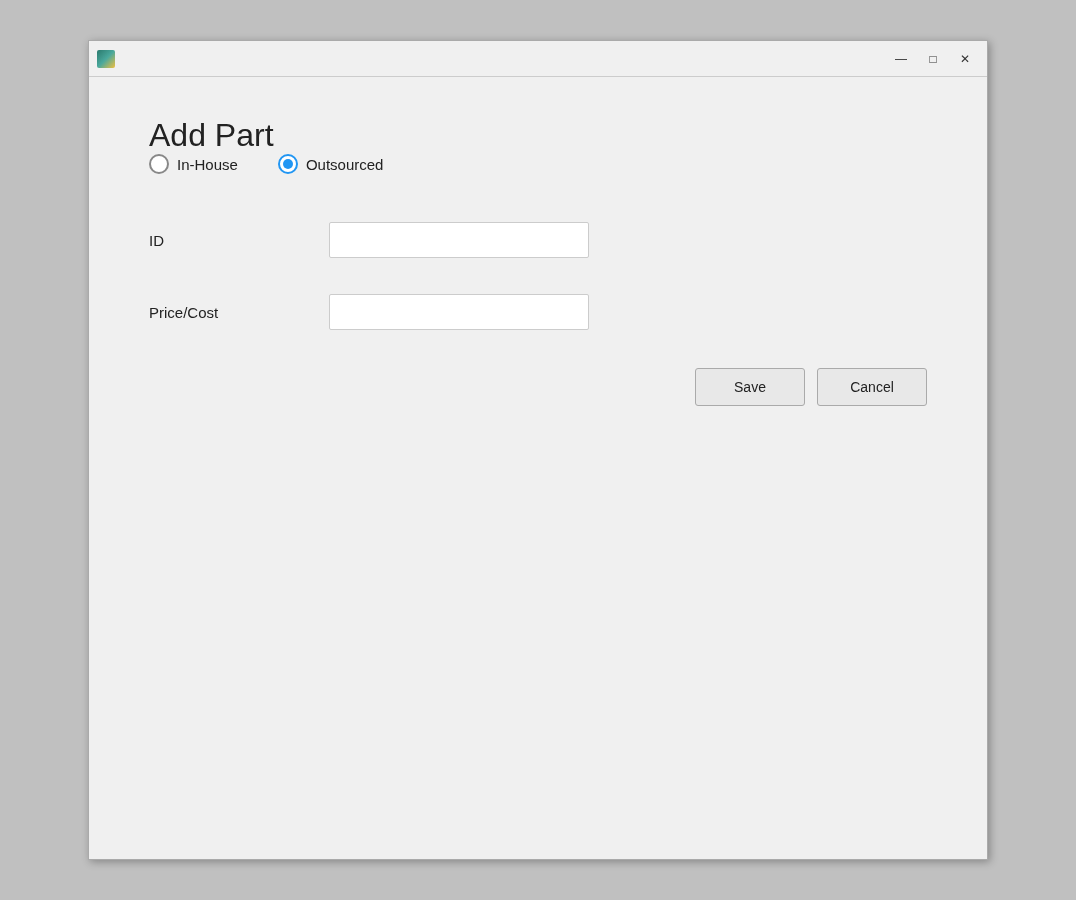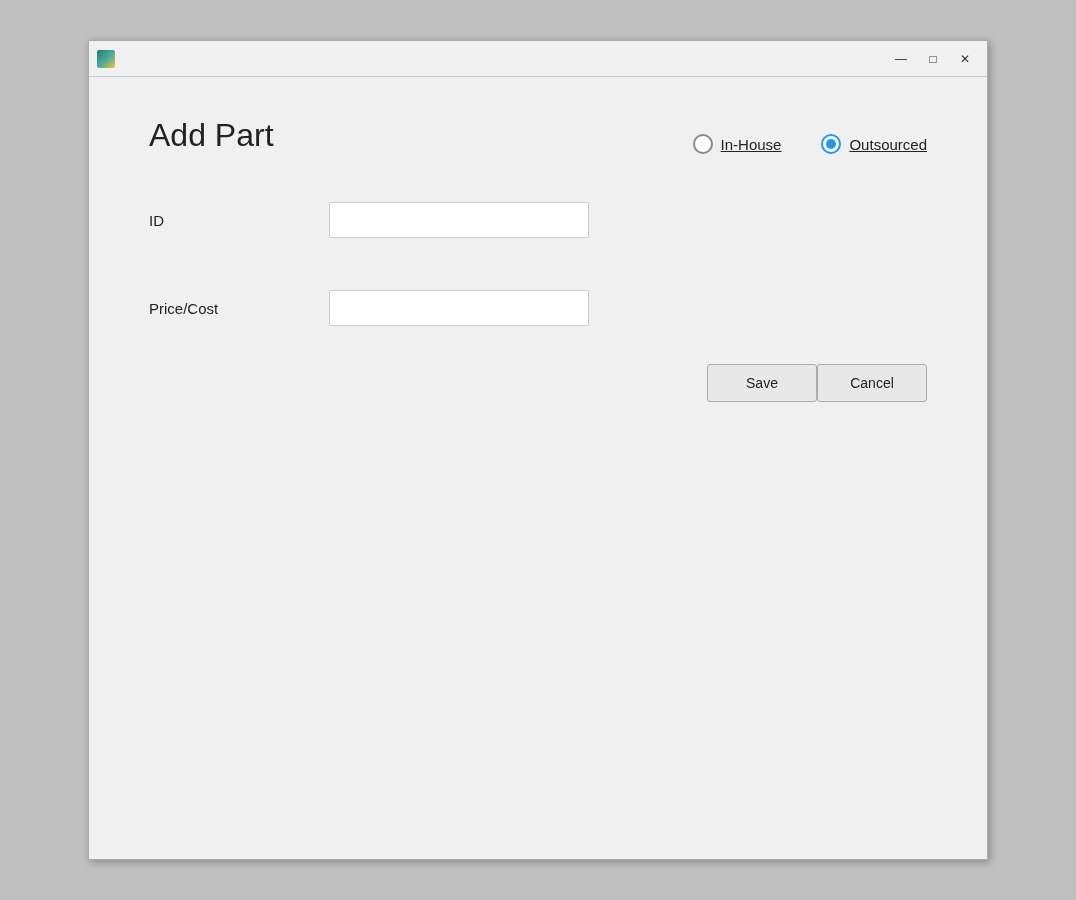--- a/index.html
+++ b/index.html
@@ -75,22 +75,23 @@
 
     .window-content {
       flex: 1;
       padding: 40px 60px 30px 60px;
       background: #f0f0f0;
       overflow: auto;
     }
 
     .top-section {
       display: flex;
-      align-items: flex-end;
+      align-items: flex-start;
       margin-bottom: 30px;
+      flex-direction: column;
     }
 
     .page-title {
       font-size: 32px;
       font-weight: 400;
       color: #222;
       flex: 1;
     }
 
     .radio-group {
@@ -99,21 +100,20 @@
       align-items: center;
     }
 
     .radio-option {
       display: flex;
       align-items: center;
       gap: 8px;
       cursor: pointer;
       font-size: 15px;
       color: #222;
-      text-decoration: underline;
     }
 
     .radio-circle {
       width: 20px;
       height: 20px;
       border-radius: 50%;
       border: 2px solid #888;
       background: white;
       display: flex;
       align-items: center;
@@ -128,21 +128,21 @@
     .radio-inner {
       width: 10px;
       height: 10px;
       border-radius: 50%;
       background: #2196F3;
     }
 
     .form-section {
       display: flex;
       flex-direction: column;
-      gap: 16px;
+      gap: 0;
     }
 
     .form-row {
       display: flex;
       align-items: center;
       padding: 18px 0;
     }
 
     .form-label {
       width: 180px;
@@ -158,21 +158,21 @@
       border-radius: 2px;
       background: white;
       padding: 4px 8px;
       font-size: 14px;
       outline: none;
     }
 
     .button-bar {
       display: flex;
       justify-content: flex-end;
-      gap: 0;
+      gap: 12px;
       padding: 20px 0 0 0;
       margin-top: auto;
     }
 
     .btn {
       width: 110px;
       height: 38px;
       border: 1px solid #aaa;
       border-radius: 3px;
       background: #e8e8e8;

